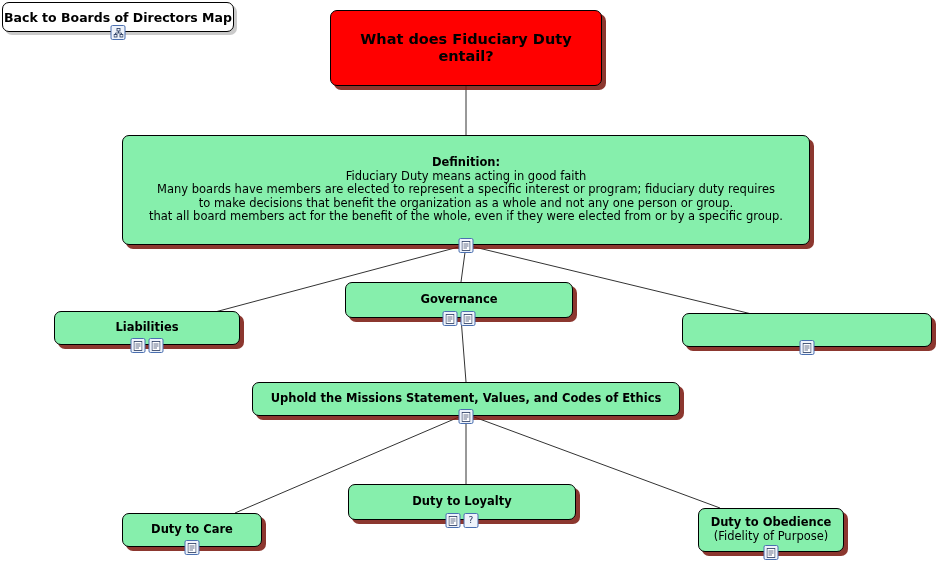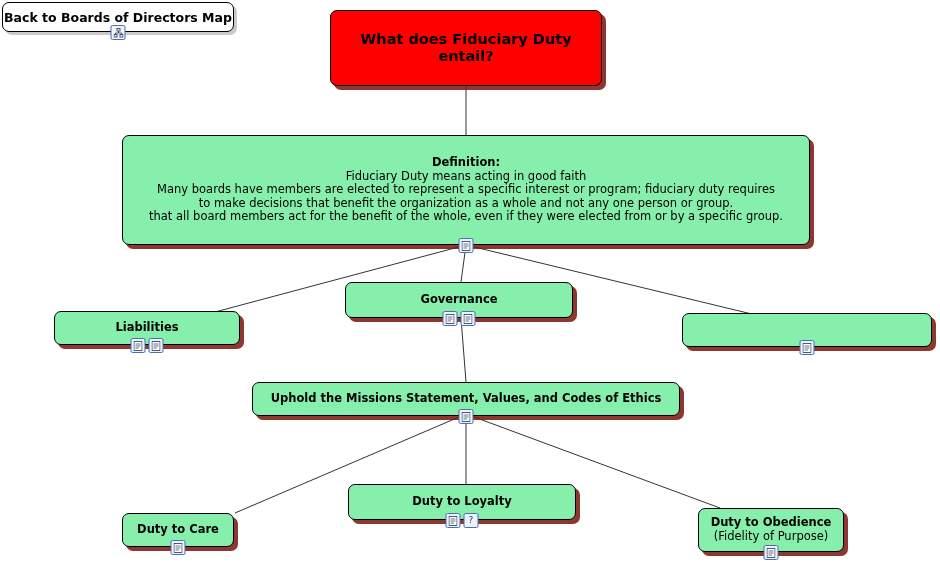--- a/index.html
+++ b/index.html
@@ -210,21 +210,21 @@
     <span class="badges">
       <span class="badge">
         <svg width="9" height="10" viewBox="0 0 9 10">
           <rect x="0.5" y="0.5" width="8" height="9" fill="#fff" stroke="#22355c" stroke-width="0.8"></rect>
           <path d="M2 3 H7 M2 5 H7 M2 7 H5.5" stroke="#22355c" stroke-width="0.7"></path>
         </svg>
       </span>
     </span>
   </div>
 
-  <div class="node pink" style="left:122px; top:513px; width:112px; height:34px;">
+  <div class="node pink" style="left:122px; top:513px; width:140px; height:34px;">
     <span class="title">Duty to Care</span>
     <span class="badges">
       <span class="badge">
         <svg width="9" height="10" viewBox="0 0 9 10">
           <rect x="0.5" y="0.5" width="8" height="9" fill="#fff" stroke="#22355c" stroke-width="0.8"></rect>
           <path d="M2 3 H7 M2 5 H7 M2 7 H5.5" stroke="#22355c" stroke-width="0.7"></path>
         </svg>
       </span>
     </span>
   </div>

